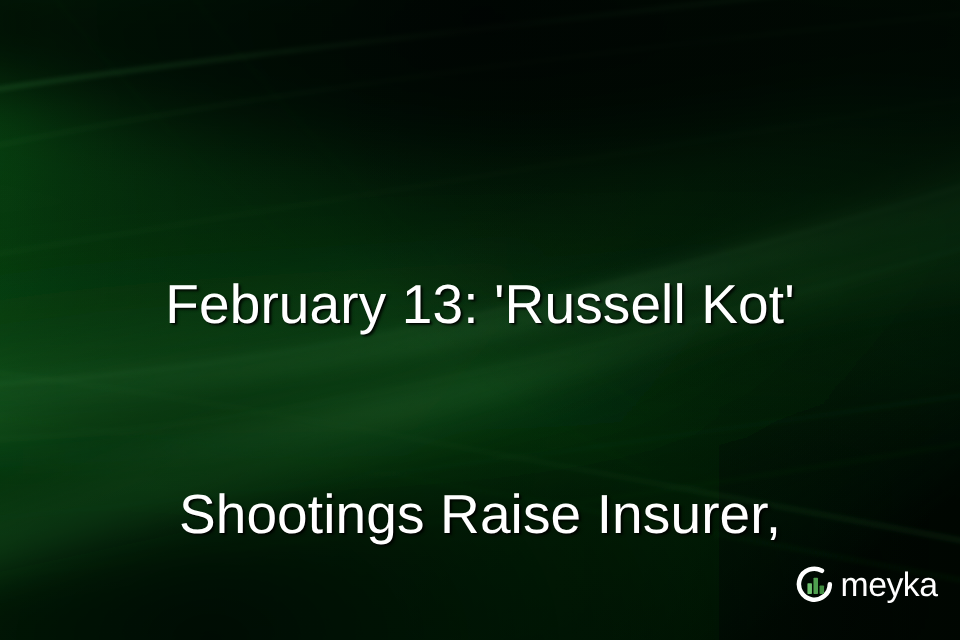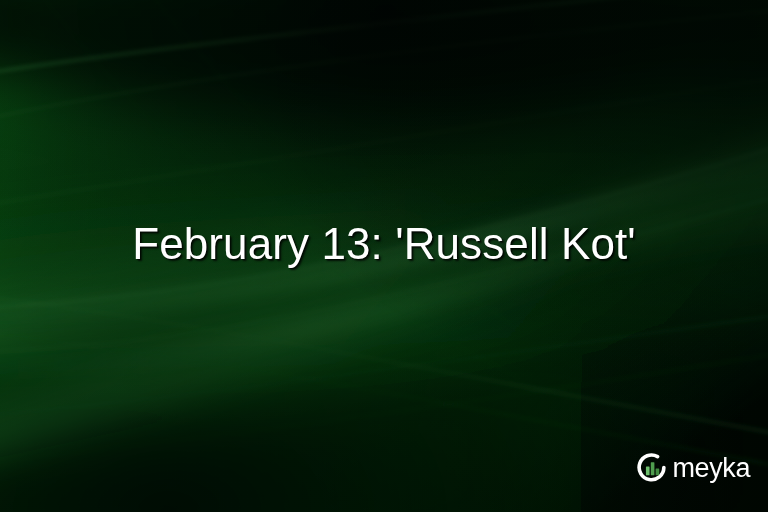--- a/index.html
+++ b/index.html
@@ -200,20 +200,21 @@
       <path d="M -60 300 C 160 268, 360 196, 560 104 L 600 150 C 400 248, 190 330, -60 352 Z" fill="url(#gStreakC)"></path>
     </g>
 
     <rect x="0" y="0" width="768" height="512" fill="url(#gTopDark)"></rect>
     <rect x="0" y="0" width="768" height="512" fill="url(#gBotDark)"></rect>
     <rect x="0" y="0" width="768" height="512" fill="url(#gRightDark)"></rect>
   </svg>
 
   <div id="headline">
     <span class="headline-line">February 13: 'Russell Kot'</span>
+    <span class="headline-line">Shootings Raise Insurer,</span>
     
   </div>
 
   <div id="logo">
     <svg id="logo-mark" viewBox="0 0 64 64" xmlns="http://www.w3.org/2000/svg">
 
       <path d="M 44.5 9.5 A 25.5 25.5 0 1 0 57.5 32" fill="none" stroke="#ffffff" stroke-width="7.5" stroke-linecap="round"></path>
 
       <rect x="20.5" y="30" width="7.5" height="18" rx="1.2" fill="#6dbf6d"></rect>
       <rect x="30.5" y="21" width="7.5" height="27" rx="1.2" fill="#4f9e4f"></rect>

